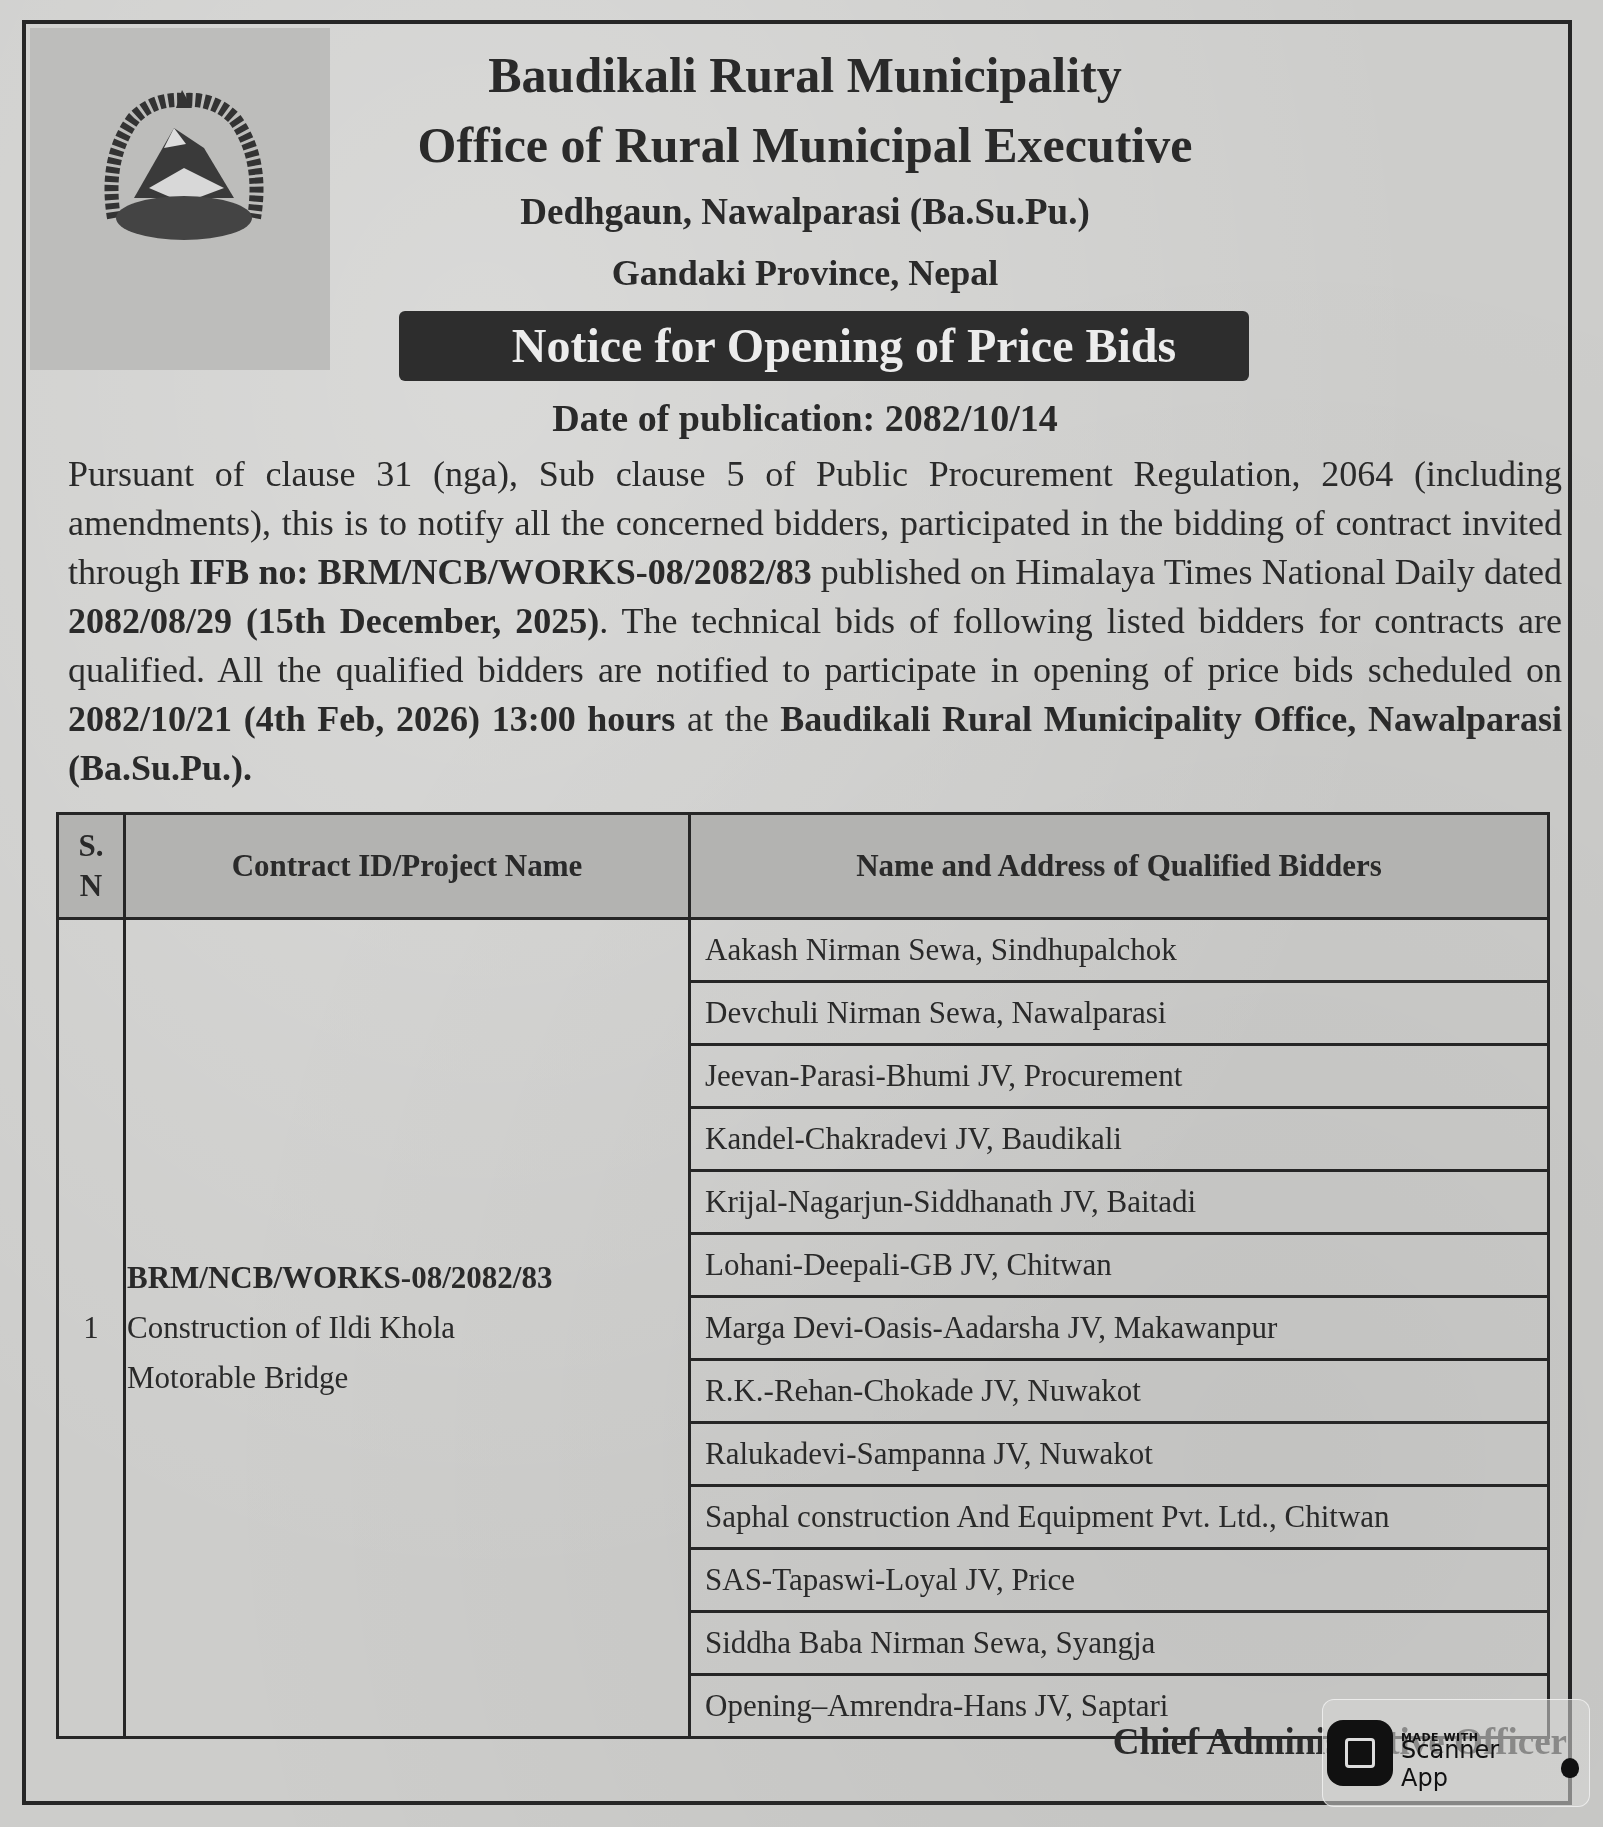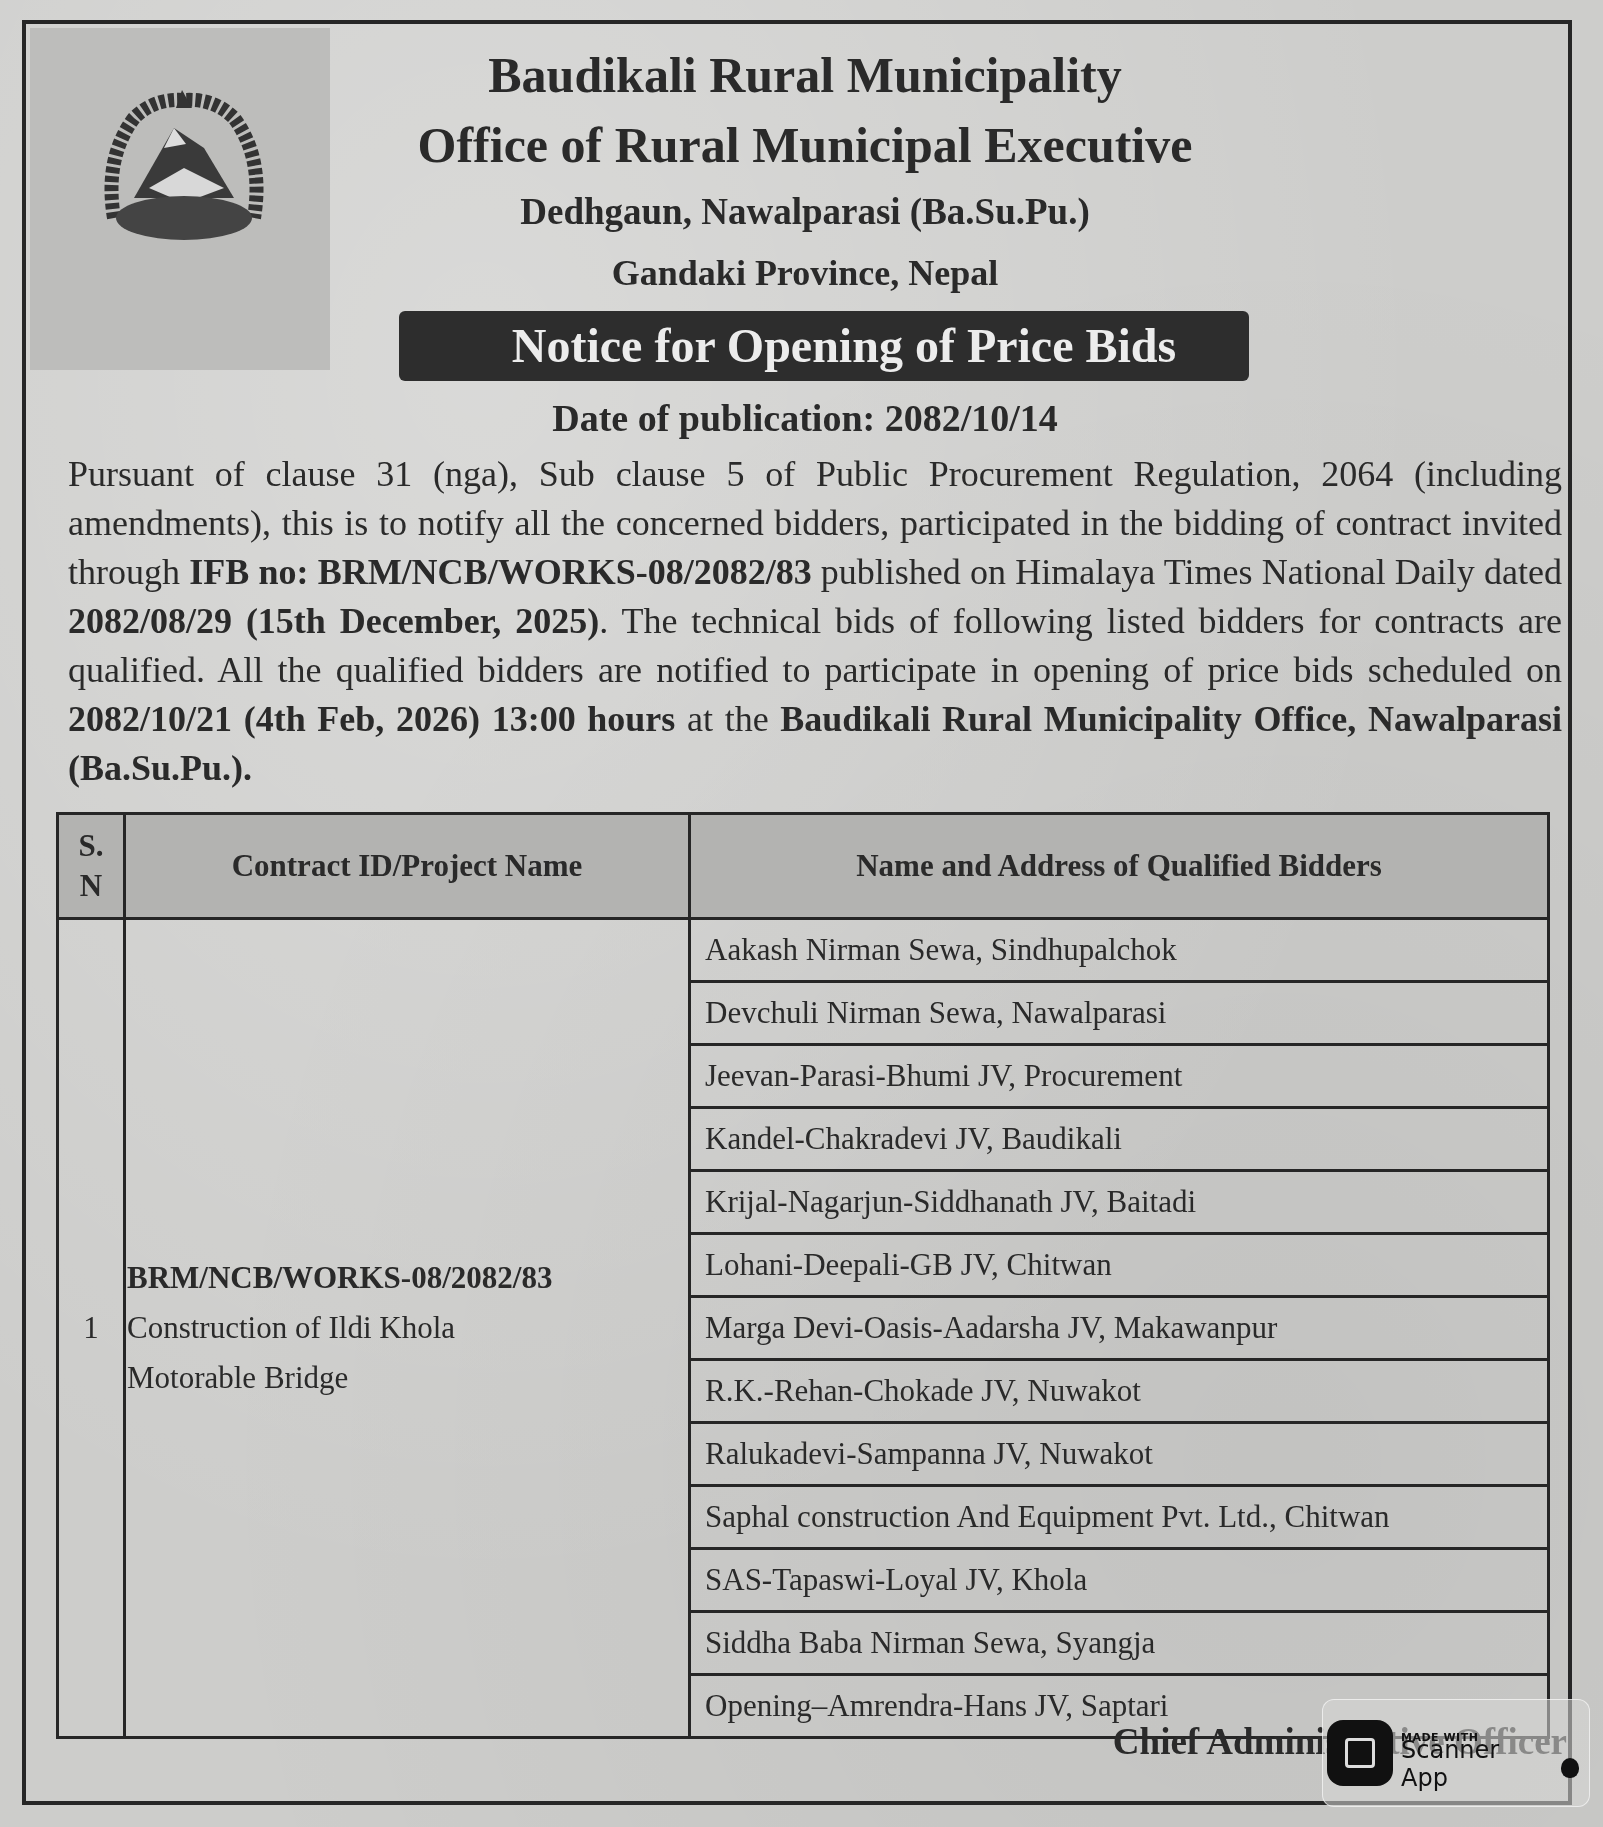--- a/index.html
+++ b/index.html
@@ -169,21 +169,21 @@
       <tr>
         <td class="bidder">R.K.-Rehan-Chokade JV, Nuwakot</td>
       </tr>
       <tr>
         <td class="bidder">Ralukadevi-Sampanna JV, Nuwakot</td>
       </tr>
       <tr>
         <td class="bidder">Saphal construction And Equipment Pvt. Ltd., Chitwan</td>
       </tr>
       <tr>
-        <td class="bidder">SAS-Tapaswi-Loyal JV, Khola</td>
+        <td class="bidder">SAS-Tapaswi-Loyal JV, Price</td>
       </tr>
       <tr>
         <td class="bidder">Siddha Baba Nirman Sewa, Syangja</td>
       </tr>
       <tr>
         <td class="bidder">Opening–Amrendra-Hans JV, Saptari</td>
       </tr>
     </tbody>
 </table>
 

